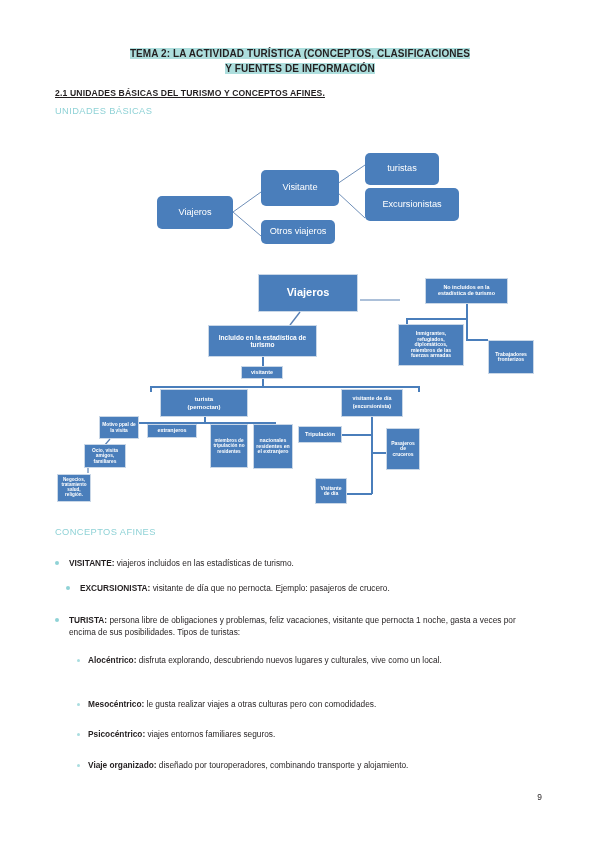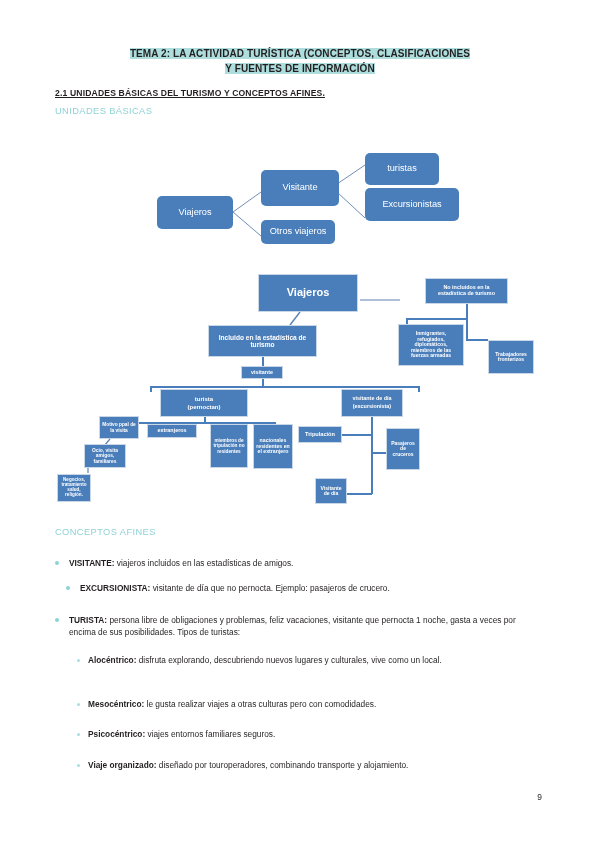--- a/index.html
+++ b/index.html
@@ -211,21 +211,21 @@
 
     <div class="bx" style="left:315px;top:478px;width:32px;height:26px;font-size:5.1px;padding:0 2px">
       <span>Visitante de día</span>
     </div>
   </div>
 
   <div class="sub-head" id="h-conceptos">CONCEPTOS AFINES</div>
 
   <div class="li" style="left:69px;top:558px;width:470px">
     <span class="bul"></span>
-    <b>VISITANTE:</b><span> viajeros incluidos en las estadísticas de amigos.</span>
+    <b>VISITANTE:</b><span> viajeros incluidos en las estadísticas de turismo.</span>
   </div>
 
   <div class="li" style="left:80px;top:583px;width:470px">
     <span class="bul"></span>
     <b>EXCURSIONISTA:</b><span> visitante de día que no pernocta. Ejemplo: pasajeros de crucero.</span>
   </div>
 
   <div class="li" style="left:69px;top:615px;width:474px">
     <span class="bul"></span>
     <b>TURISTA:</b><span> persona libre de obligaciones y problemas, feliz vacaciones, visitante que pernocta 1 noche, gasta a veces por encima de sus posibilidades. Tipos de turistas:</span>

